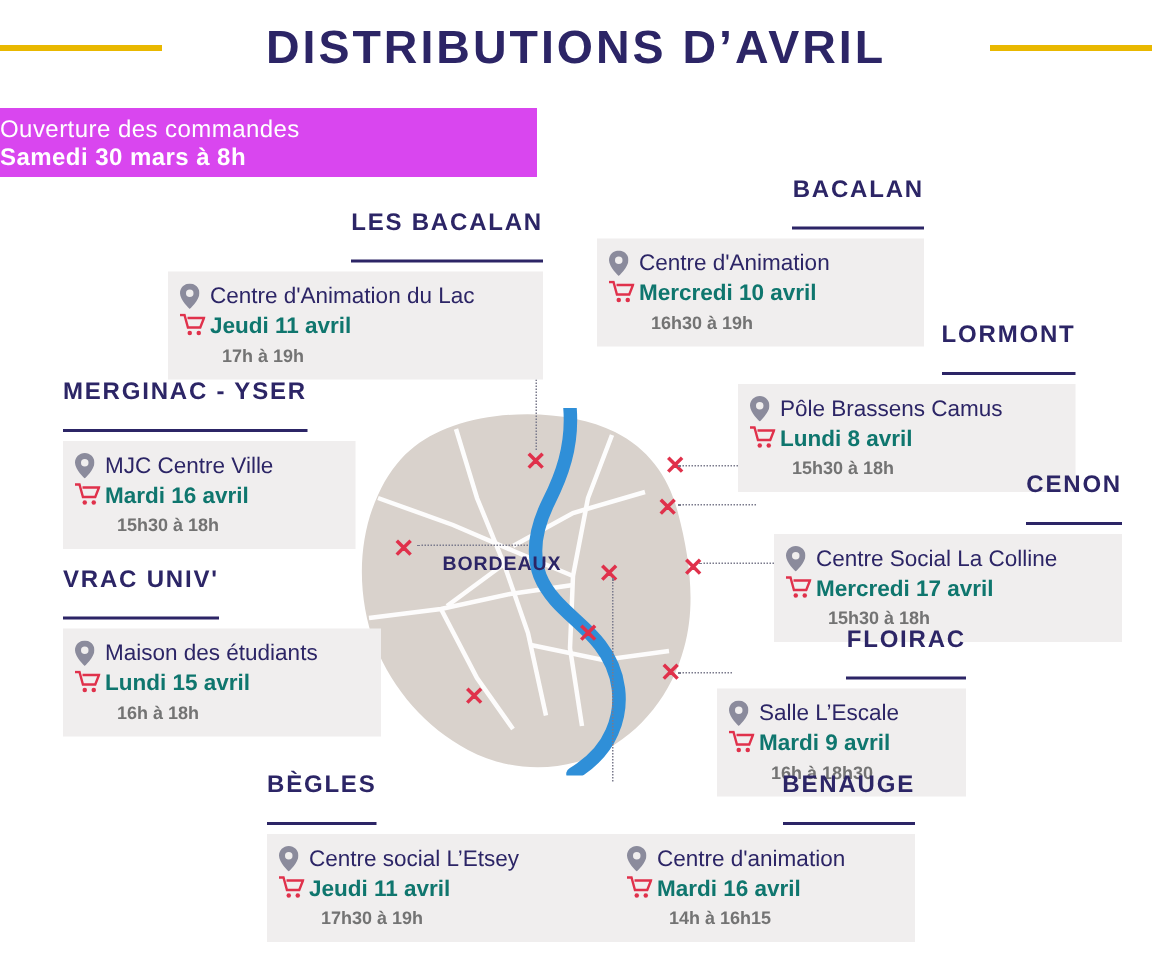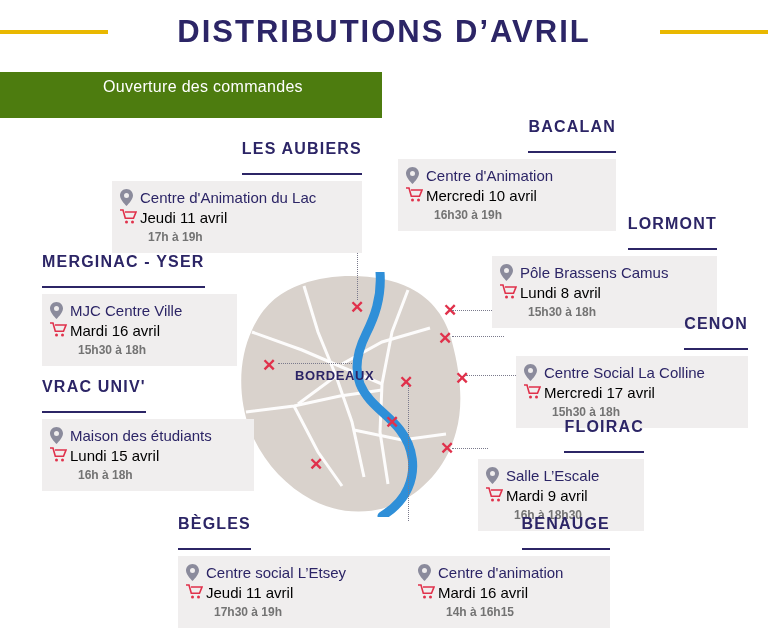--- a/index.html
+++ b/index.html
@@ -13,22 +13,22 @@
   .rule{position:absolute;height:4px;background:#e9b800;top:30px;}
   .rule.left{left:0;width:108px;}
   .rule.right{right:0;width:108px;}
   .title{
     position:absolute;top:14px;left:0;width:768px;text-align:center;
     color:#2c2566;font-size:31px;font-weight:bold;letter-spacing:2px;
   }
 
   
   .banner{
-    position:absolute;left:0;top:72px;width:358px;height:46px;background:#4d7c0f;
-    color:#ffffff;text-align:center;padding-left:24px;
+    position:absolute;left:0;top:72px;width:358px;height:46px;background:#d946ef;
+    color:#ffffff;
   }
   .banner .l1{font-size:16px;padding-top:6px;letter-spacing:.3px;}
   .banner .l2{font-size:16px;font-weight:bold;letter-spacing:.3px;margin-top:1px;}
 
   
   .map{position:absolute;left:232px;top:272px;width:250px;height:245px;}
   .map svg{display:block;}
   .bordeaux-label{
     position:absolute;left:295px;top:368px;color:#2c2566;font-size:13px;font-weight:bold;
     letter-spacing:.6px;
@@ -48,37 +48,38 @@
   .card .head{
     color:#2c2566;font-size:16px;font-weight:bold;letter-spacing:1.2px;
     border-bottom:2px solid #2c2566;display:inline-block;padding-bottom:15px;
     white-space:nowrap;
   }
   .card .body{background:#f0eeee;margin-top:6px;padding:8px 10px 9px 8px;}
   .row{display:flex;align-items:flex-start;margin-bottom:2px;}
   .row .ico{width:20px;flex:0 0 20px;text-align:center;line-height:1.15;}
   .row .txt{font-size:15px;line-height:1.2;}
   .place .txt{color:#2c2566;}
-  .date .txt{color:#000000;font-weight:normal;}
+  .date .txt{color:#0f766e;font-weight:bold;}
   .hours{color:#737373;font-size:12px;font-weight:bold;padding-left:28px;margin-top:3px;}
   .headwrap{display:block;}
   .headwrap.r{text-align:right;}
   svg.pin{display:block;}
 </style>
 </head>
 <body>
 
 <div class="canvas">
 
   <div class="rule left"></div>
   <div class="rule right"></div>
   <div class="title">DISTRIBUTIONS D’AVRIL</div>
 
   <div class="banner">
     <div class="l1">Ouverture des commandes</div>
+    <div class="l2">Samedi 30 mars à 8h</div>
   </div>
 
   <div class="map">
     <svg width="250" height="245" viewBox="0 0 250 245" xmlns="http://www.w3.org/2000/svg">
       <path d="M70,12 C104,0 150,2 178,16 C200,27 214,46 220,70 C228,100 232,132 224,160
                C216,190 196,216 168,230 C140,244 106,242 80,228 C52,213 30,188 18,158
                C6,126 6,88 20,58 C32,32 48,20 70,12 Z" fill="#d9d2cc"></path>
       <g stroke="#ffffff" stroke-width="3" fill="none" opacity="0.95">
         <path d="M72,14 L86,60 L104,104 L120,150 L132,205"></path>
         <path d="M20,60 L70,78 L112,96 L150,112"></path>
@@ -107,21 +108,21 @@
 
   <div class="leader lv" style="left:357px;top:192px;height:108px;"></div>
   <div class="leader lh" style="left:278px;top:363px;width:74px;"></div>
   <div class="leader lh" style="left:452px;top:310px;width:60px;"></div>
   <div class="leader lh" style="left:452px;top:336px;width:52px;"></div>
   <div class="leader lh" style="left:466px;top:375px;width:56px;"></div>
   <div class="leader lv" style="left:408px;top:385px;height:136px;"></div>
   <div class="leader lh" style="left:452px;top:448px;width:36px;"></div>
 
   <div class="card" style="left:112px;top:140px;width:250px;">
-    <div class="headwrap r"><span class="head">LES AUBIERS</span></div>
+    <div class="headwrap r"><span class="head">LES BACALAN</span></div>
     <div class="body">
       <div class="row place">
         <span class="ico">
           <svg class="pin" width="13" height="17" viewBox="0 0 13 17">
               <path d="M6.5 0C2.9 0 0 2.9 0 6.5 0 11 6.5 17 6.5 17S13 11 13 6.5C13 2.9 10.1 0 6.5 0zm0 9a2.5 2.5 0 110-5 2.5 2.5 0 010 5z" fill="#8b8b9c"></path>
             </svg>
         </span>
         <span class="txt">Centre d'Animation du Lac</span>
       </div>
       <div class="row date">

